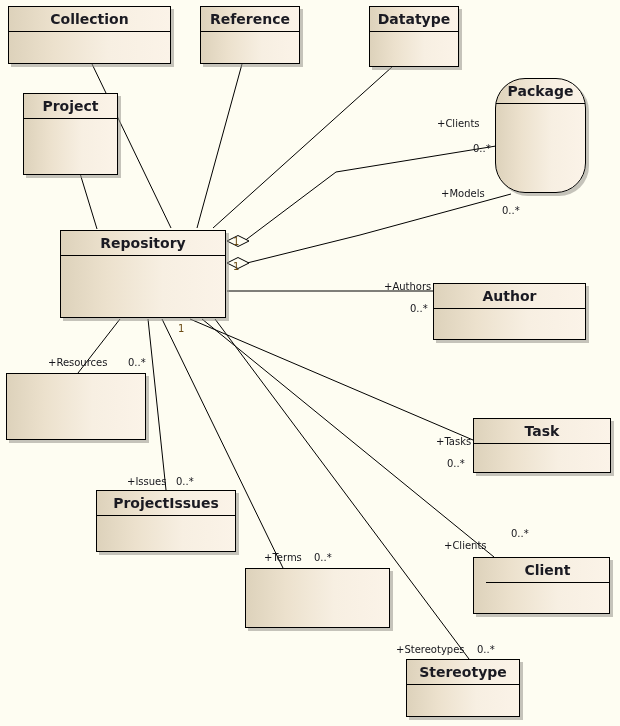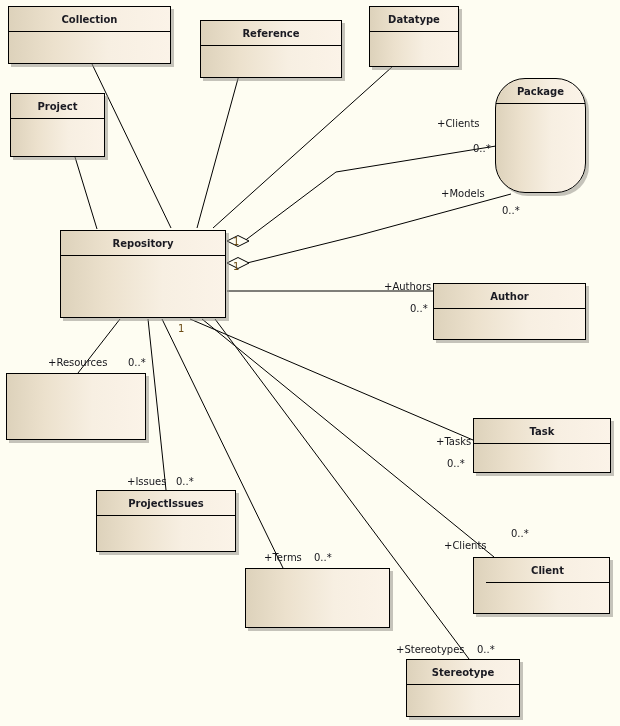--- a/index.html
+++ b/index.html
@@ -33,21 +33,21 @@
     box-sizing: border-box;
     border: 1px solid #000000;
     background: linear-gradient(to right, #ddd2bb 0%, #ece1cd 28%, #f7efe2 62%, #fbf3e8 100%);
     box-shadow: 3px 3px 0 rgba(150,148,140,0.55);
     z-index: 5;
   }
   .uml-class .cls-name {
     height: 25px;
     line-height: 25px;
     text-align: center;
-    font-size: 10px;
+    font-size: 14px;
     font-weight: bold;
     color: #1a1a22;
     border-bottom: 1px solid #000000;
     box-sizing: border-box;
     white-space: nowrap;
     overflow: hidden;
   }
   .uml-class .cls-body {
     height: calc(100% - 25px);
     box-sizing: border-box;
@@ -100,29 +100,29 @@
         <polygon points="227,241 238,235.5 249,241 238,246.5" fill="#fefdf2" stroke="#000000" stroke-width="1"></polygon>
         <polygon points="227,263 238,257.5 249,263 238,268.5" fill="#fefdf2" stroke="#000000" stroke-width="1"></polygon>
       </g>
   </svg>
 
   <div id="class-layer">
       <div class="uml-class" style="left: 8px; top: 6px; width: 163px; height: 58px;">
         <div class="cls-name">Collection</div>
         <div class="cls-body"></div>
       </div>
-      <div class="uml-class" style="left: 200px; top: 20px; width: 142px; height: 58px;">
+      <div class="uml-class" style="left: 200px; top: 6px; width: 100px; height: 58px;">
         <div class="cls-name">Reference</div>
         <div class="cls-body"></div>
       </div>
       <div class="uml-class" style="left: 369px; top: 6px; width: 90px; height: 61px;">
         <div class="cls-name">Datatype</div>
         <div class="cls-body"></div>
       </div>
-      <div class="uml-class" style="left: 10px; top: 93px; width: 95px; height: 64px;">
+      <div class="uml-class" style="left: 23px; top: 93px; width: 95px; height: 82px;">
         <div class="cls-name">Project</div>
         <div class="cls-body"></div>
       </div>
       <div class="uml-class" style="left: 495px; top: 78px; width: 91px; height: 115px; border-radius: 30px;">
         <div class="cls-name">Package</div>
         <div class="cls-body"></div>
       </div>
       <div class="uml-class" style="left: 60px; top: 230px; width: 166px; height: 88px;">
         <div class="cls-name">Repository</div>
         <div class="cls-body"></div>

